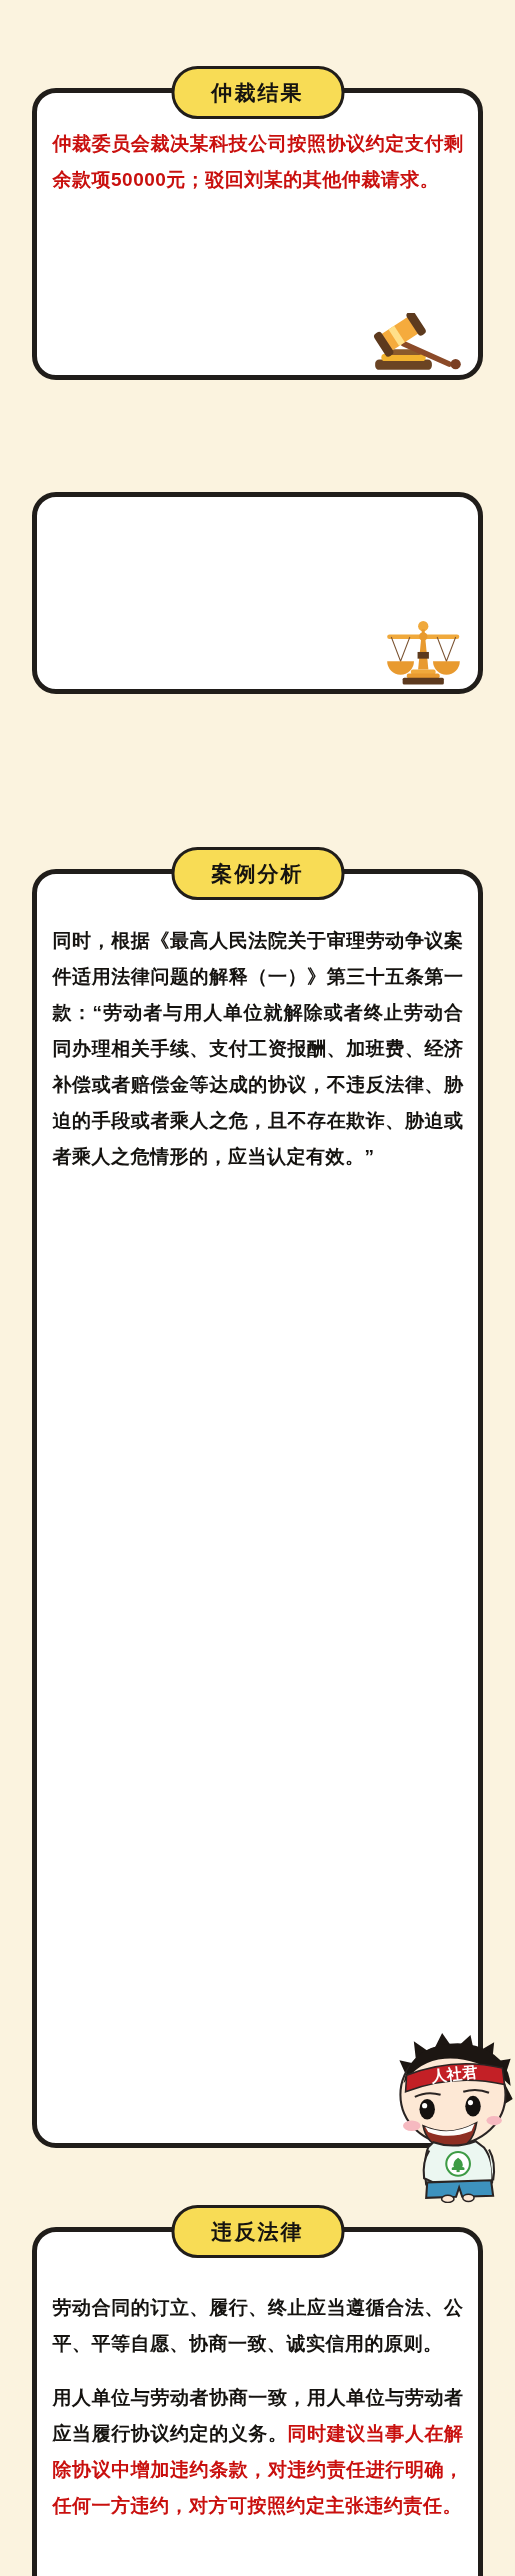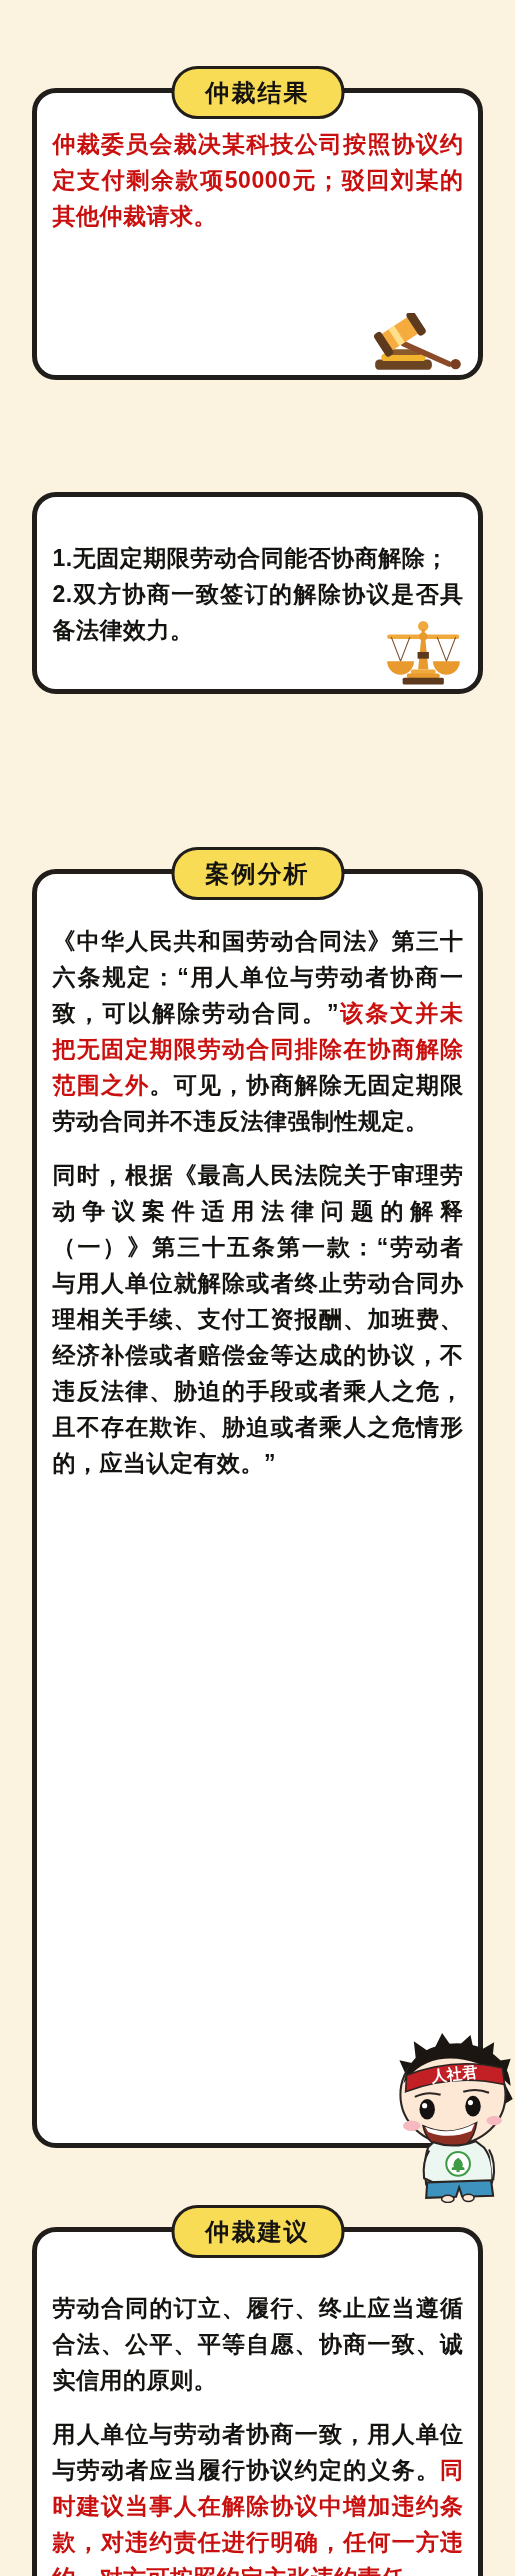--- a/index.html
+++ b/index.html
@@ -14,27 +14,27 @@
     border:5.7px solid var(--ink, #201D1A);
     border-radius:24px;
   }
   .pill {
     position:absolute; left:50%; transform:translateX(-50%); top:-27px;
     width:173px; height:53px; box-sizing:border-box;
     background: var(--pill-bg, #F8DC55);
     border:3.6px solid var(--ink, #201D1A);
     border-radius:26px;
     display:flex; align-items:center; justify-content:center;
-    font-size:24px; font-weight:700; letter-spacing:2.1px;
+    font-size:21px; font-weight:700; letter-spacing:2.1px;
     color: var(--text-black, #151310);
     z-index:3;
   }
   .content {
     position:relative; z-index:1;
-    font-size:23px; line-height:36px; font-weight:700;
+    font-size:19px; line-height:36px; font-weight:700;
     color: var(--text-black, #151310);
     text-align:justify; letter-spacing:0.5px;
   }
   .content p { margin:0 0 17.5px 0; }
   .s1 .content { padding:33px 14.4px 0 15.5px; }
   .s1 .content p { margin-bottom:14.4px; }
   .s2 .content { padding:43px 14.4px 0 15.5px; }
   .s2 .content p { margin-bottom:0; }
   .s3 .content { padding:49px 14.4px 0 15.5px; }
   .s4 .content { padding:58px 14.4px 0 15.5px; }
@@ -69,24 +69,20 @@
           <rect x="-30" y="-19" width="60" height="38" fill="#F5AB3D"></rect>
           <rect x="-14" y="-19" width="13" height="38" fill="#FFE08A"></rect>
           <rect x="-46" y="-26" width="17" height="52" rx="7" fill="#5D3A1E"></rect>
           <rect x="29" y="-26" width="17" height="52" rx="7" fill="#5D3A1E"></rect>
         </g>
       </g>
     </svg>
   </section>
 
   <section class="card s2" style="top:492px; height:202px;">
-    <div class="content">
-        <p><span class="seg">1.无固定期限劳动合同能否协商解除；</span></p>
-        <p><span class="seg">2.双方协商一致签订的解除协议是否具备法律效力。</span></p>
-      </div>
     <svg class="corner-icon scale" viewBox="0 0 165 128">
       <circle cx="82" cy="12" r="10" fill="#F0A93C"></circle>
       <rect x="79" y="18" width="6" height="14" fill="#E89A2F"></rect>
       <rect x="12" y="28" width="140" height="9" rx="4.5" fill="#F0A93C"></rect>
       <circle cx="82" cy="32" r="8" fill="#E89A2F"></circle>
       <path d="M78 36 L72 96 L92 96 L86 36 Z" fill="#E89A2F"></path>
       <rect x="71" y="62" width="22" height="13" fill="#5D3A1E"></rect>
       <path d="M20 33 L38 80 L56 33" fill="none" stroke="#7A5230" stroke-width="2"></path>
       <path d="M109 33 L127 80 L145 33" fill="none" stroke="#7A5230" stroke-width="2"></path>
       <path d="M12 80 A26 26 0 0 0 64 80 Z" fill="#E89A2F"></path>
@@ -95,21 +91,20 @@
       <rect x="50" y="104" width="64" height="9" rx="4" fill="#E89A2F"></rect>
       <rect x="42" y="112" width="80" height="13" rx="3" fill="#5D3A1E"></rect>
     </svg>
   </section>
 
   <section class="card s3" style="top:869px; height:1279px;">
     <div class="pill">
       <span>案例分析</span>
     </div>
     <div class="content">
-        <p><span class="seg">《中华人民共和国劳动合同法》第三十六条规定：“用人单位与劳动者协商一致，可以解除劳动合同。”</span><span class="seg red">该条文并未把无固定期限劳动合同排除在协商解除范围之外</span><span class="seg">。可见，协商解除无固定期限劳动合同并不违反法律强制性规定。</span></p>
         <p><span class="seg">同时，根据《最高人民法院关于审理劳动争议案件适用法律问题的解释（一）》第三十五条第一款：“劳动者与用人单位就解除或者终止劳动合同办理相关手续、支付工资报酬、加班费、经济补偿或者赔偿金等达成的协议，不违反法律、胁迫的手段或者乘人之危，且不存在欺诈、胁迫或者乘人之危情形的，应当认定有效。”</span></p>
       </div>
   </section>
 
   <svg class="mascot" viewBox="0 0 238 332">
 
     <path d="M30 95 L12 55 L45 62 L40 18 L75 42 L95 2 L118 35 L150 6 L158 42 L196 20 L192 58 L228 52 L214 95 L232 130 L200 150 L205 95 Z" fill="#1C1612"></path>
 
     <ellipse cx="116" cy="122" rx="102" ry="96" fill="#FDE8D5" stroke="#2A2423" stroke-width="4"></ellipse>
 
@@ -142,21 +137,21 @@
     <rect x="123" y="264" width="6" height="8" fill="#3E9B45"></rect>
 
     <path d="M66 292 L190 288 L194 318 L134 320 L128 302 L122 320 L64 322 Z" fill="#3D92BE" stroke="#2A2423" stroke-width="4"></path>
 
     <ellipse cx="106" cy="324" rx="12" ry="7" fill="#FDE8D5" stroke="#2A2423" stroke-width="3"></ellipse>
     <ellipse cx="146" cy="322" rx="11" ry="7" fill="#FDE8D5" stroke="#2A2423" stroke-width="3"></ellipse>
   </svg>
 
   <section class="card s4" style="top:2227px; height:586px;">
     <div class="pill">
-      <span>仲裁建议</span>
+      <span>违反法律</span>
     </div>
     <div class="content">
         <p><span class="seg">劳动合同的订立、履行、终止应当遵循合法、公平、平等自愿、协商一致、诚实信用的原则。</span></p>
         <p><span class="seg">用人单位与劳动者协商一致，用人单位与劳动者应当履行协议约定的义务。</span><span class="seg red">同时建议当事人在解除协议中增加违约条款，对违约责任进行明确，任何一方违约，对方可按照约定主张违约责任。</span></p>
       </div>
   </section>
 
 </div>
 
 

